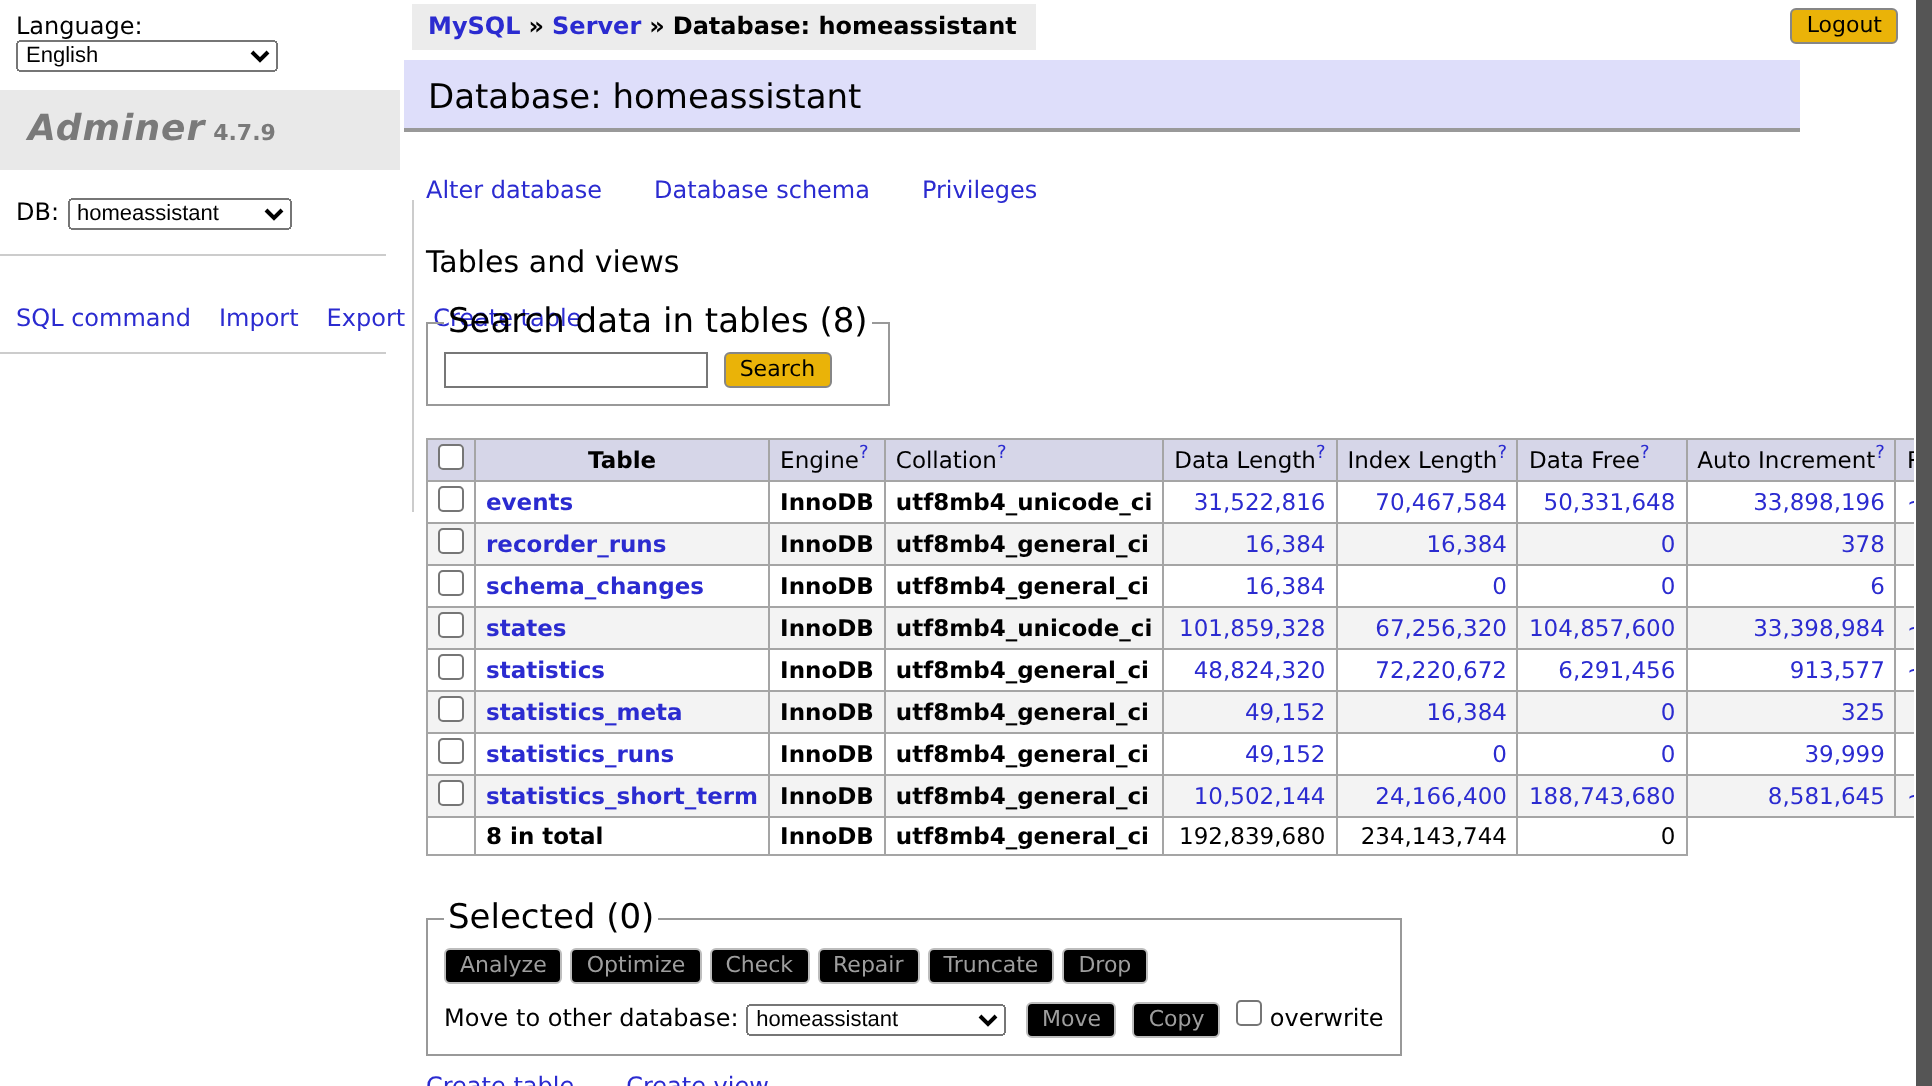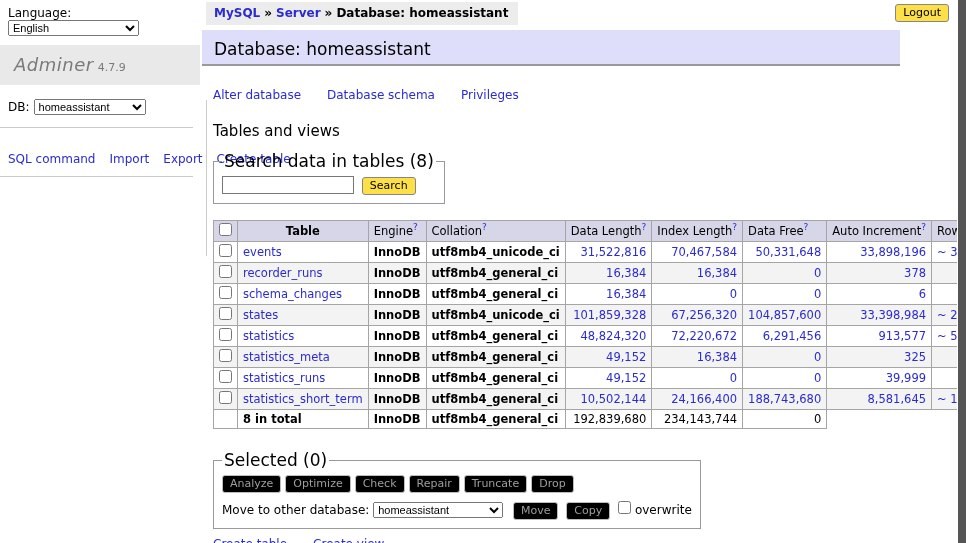--- a/index.html
+++ b/index.html
@@ -6,37 +6,37 @@
   html,body { width:966px; height:543px; overflow:hidden; background:#fff;
     font-family:"DejaVu Sans","Liberation Sans",sans-serif; font-size:12px; color:#000; }
   body { position:relative; }
   a { color:#2b2bd0; text-decoration:none; cursor:pointer; }
 
   
   #sidebar { position:absolute; left:0; top:0; width:200px; }
   .lang-row { padding:6px 0 6px 8px; }
   .lang-row label { margin-right:4px; }
   .lang-row select { width:131px; font-size:11px; }
-  .brand-strip { background:#e9e9e9; padding:9px 0 10px 14px; margin-top:3px; }
+  .brand-strip { background:#e9e9e9; padding:9px 0 10px 14px; margin-top:3px;font-weight:bold; }
   .brand { font-style:italic; font-size:18px; color:#7a7a7a; letter-spacing:.5px; }
   .brand-ver { font-size:11px; color:#7a7a7a; margin-left:4px; }
   .db-row { padding:14px 0 12px 8px; }
   .db-row select { width:112px; font-size:11px; margin-left:4px; }
   .side-sep { border:none; border-top:1px solid #ccc; margin:0 0 0 0; width:193px; }
   .side-actions { padding:7px 20px 8px 8px; line-height:17px; width:193px;margin-top:16px; }
   .side-actions a { margin-right:14px; white-space:nowrap; }
   .side-tables { padding:10px 0 0 8px; }
   .side-tables a { display:block; line-height:12.8px; font-size:12px; }
   .side-vline { position:absolute; left:206px; top:100px; height:156px; width:1px; background:#ccc; }
 
   
   #breadcrumb { position:absolute; left:206px; top:2px; background:#ececec;
     padding:4px 10px 5px 8px; font-size:12px;font-weight:bold; }
   #breadcrumb .sep { margin:0 4px; color:#000; }
-  .btn { background:#fde047; border:1px solid #868686; border-radius:3px;
+  .btn { background:#eab308; border:1px solid #868686; border-radius:3px;
     font-size:11px; padding:1px 7px 2px; color:#000; cursor:pointer;
     font-family:"DejaVu Sans","Liberation Sans",sans-serif; }
   #logout-btn { position:absolute; right:17px; top:4px; }
 
   
   #title-bar { position:absolute; left:202px; top:30px; width:698px; height:36px;
     background:#dedefa; border-bottom:2px solid #999; padding:9px 0 0 12px;
     font-size:17px; }
 
   
@@ -52,21 +52,21 @@
 
   
   table { border-collapse:collapse; margin-top:16px; font-size:11.5px; }
   th,td { border:1px solid #a5a5a5; padding:2px 5px; height:17px; white-space:nowrap; }
   thead th { background:#d6d6e8; font-weight:normal; text-align:left; }
   thead th.c-name { text-align:center; font-weight:bold; }
   sup.help { font-size:9px; color:#2b2bd0; vertical-align:super; line-height:0; }
   tbody tr.stripe td, tbody tr.stripe th { background:#f3f3f3; }
   td.num { text-align:right; color:#2b2bd0; }
   th.c-tname { text-align:left; background:transparent; }
-  th.c-tname a { font-weight:normal; }
+  th.c-tname a { font-weight:bold; }
   td.plain { color:#000;font-weight:bold; }
   .c-chk { width:19px; text-align:center; }
   .c-name { width:121px; }
   .c-engine { width:42px; }
   .c-coll { width:97px; }
   .c-dlen { width:71px; }
   .c-ilen { width:72px; }
   .c-dfree { width:62px; }
   .c-auto { width:77px; }
   .c-rows { width:61px; }

